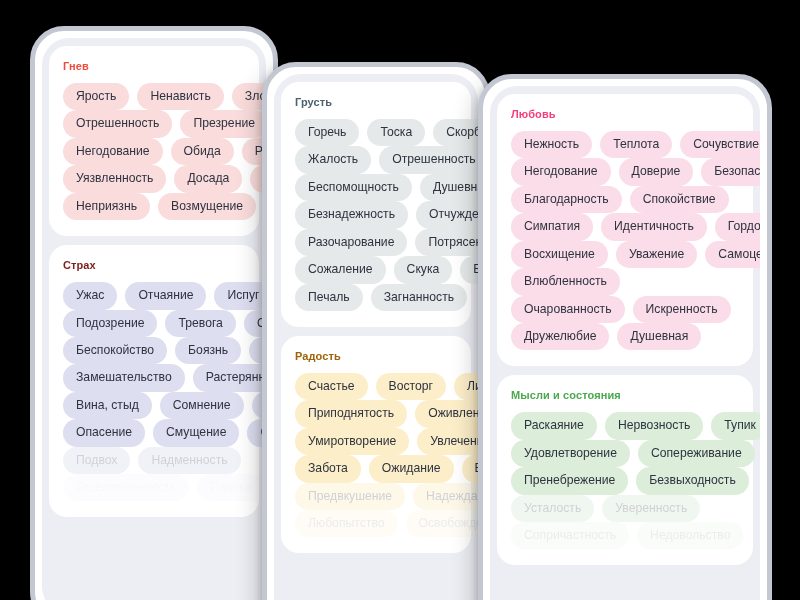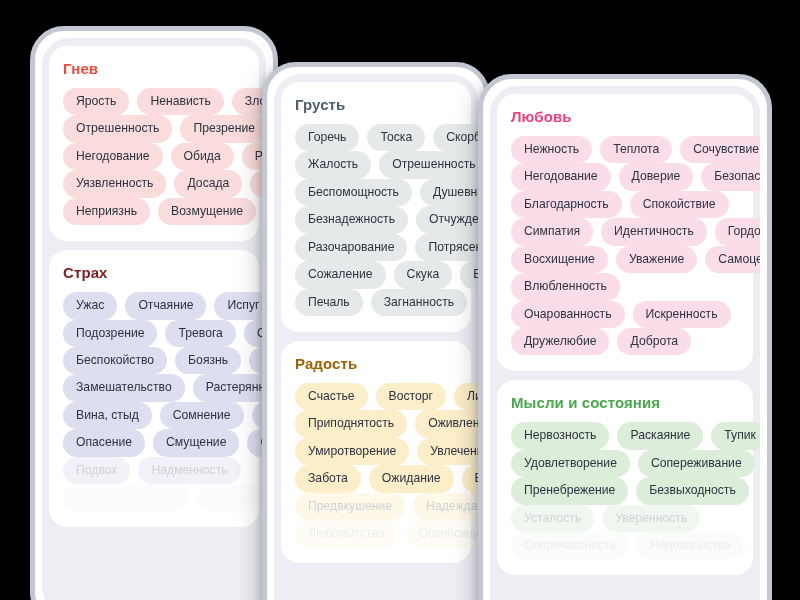--- a/index.html
+++ b/index.html
@@ -38,21 +38,21 @@
   .phone-3 { left: 478px; top: 74px;  width: 294px; height: 570px; z-index: 3; }
 
   
   .card {
     background: #ffffff;
     border-radius: 18px;
     padding: 14px 14px 16px 14px;
     margin-bottom: 9px;
   }
   .card-title {
-    font-size: 15px;
+    font-size: 11px;
     font-weight: bold;
     margin-bottom: 11px;
     letter-spacing: .1px;
     white-space: nowrap;
   }
 
   .chips {
     display: flex;
     flex-wrap: wrap;
     gap: 9px 8px;
@@ -261,28 +261,28 @@
           </div>
           <div class="chips">
             <span class="chip c-love">Влюбленность</span>
           </div>
           <div class="chips">
             <span class="chip c-love">Очарованность</span>
             <span class="chip c-love">Искренность</span>
           </div>
           <div class="chips">
             <span class="chip c-love">Дружелюбие</span>
-            <span class="chip c-love">Доброта</span>
+            <span class="chip c-love">Душевная</span>
           </div>
         </div>
         <div class="card">
           <div class="card-title t-mind">Мысли и состояния</div>
           <div class="chips">
+            <span class="chip c-mind">Раскаяние</span>
             <span class="chip c-mind">Нервозность</span>
-            <span class="chip c-mind">Раскаяние</span>
             <span class="chip c-mind">Тупик</span>
           </div>
           <div class="chips">
             <span class="chip c-mind">Удовлетворение</span>
             <span class="chip c-mind">Сопереживание</span>
           </div>
           <div class="chips">
             <span class="chip c-mind">Пренебрежение</span>
             <span class="chip c-mind">Безвыходность</span>
           </div>

